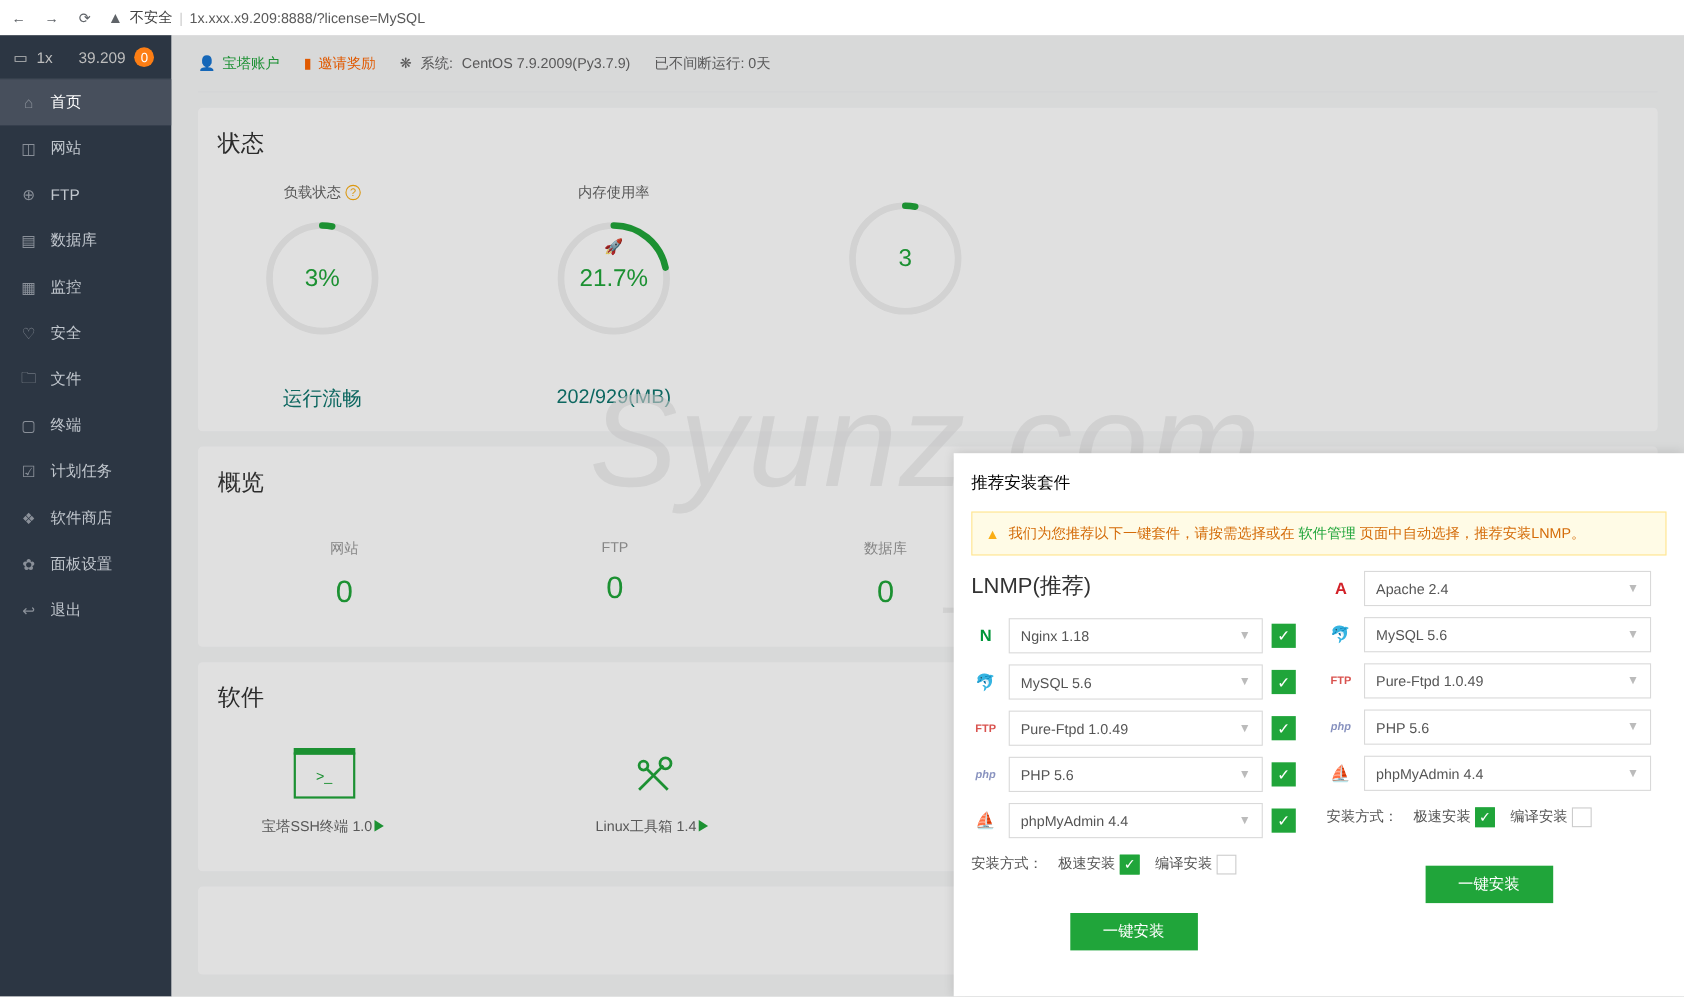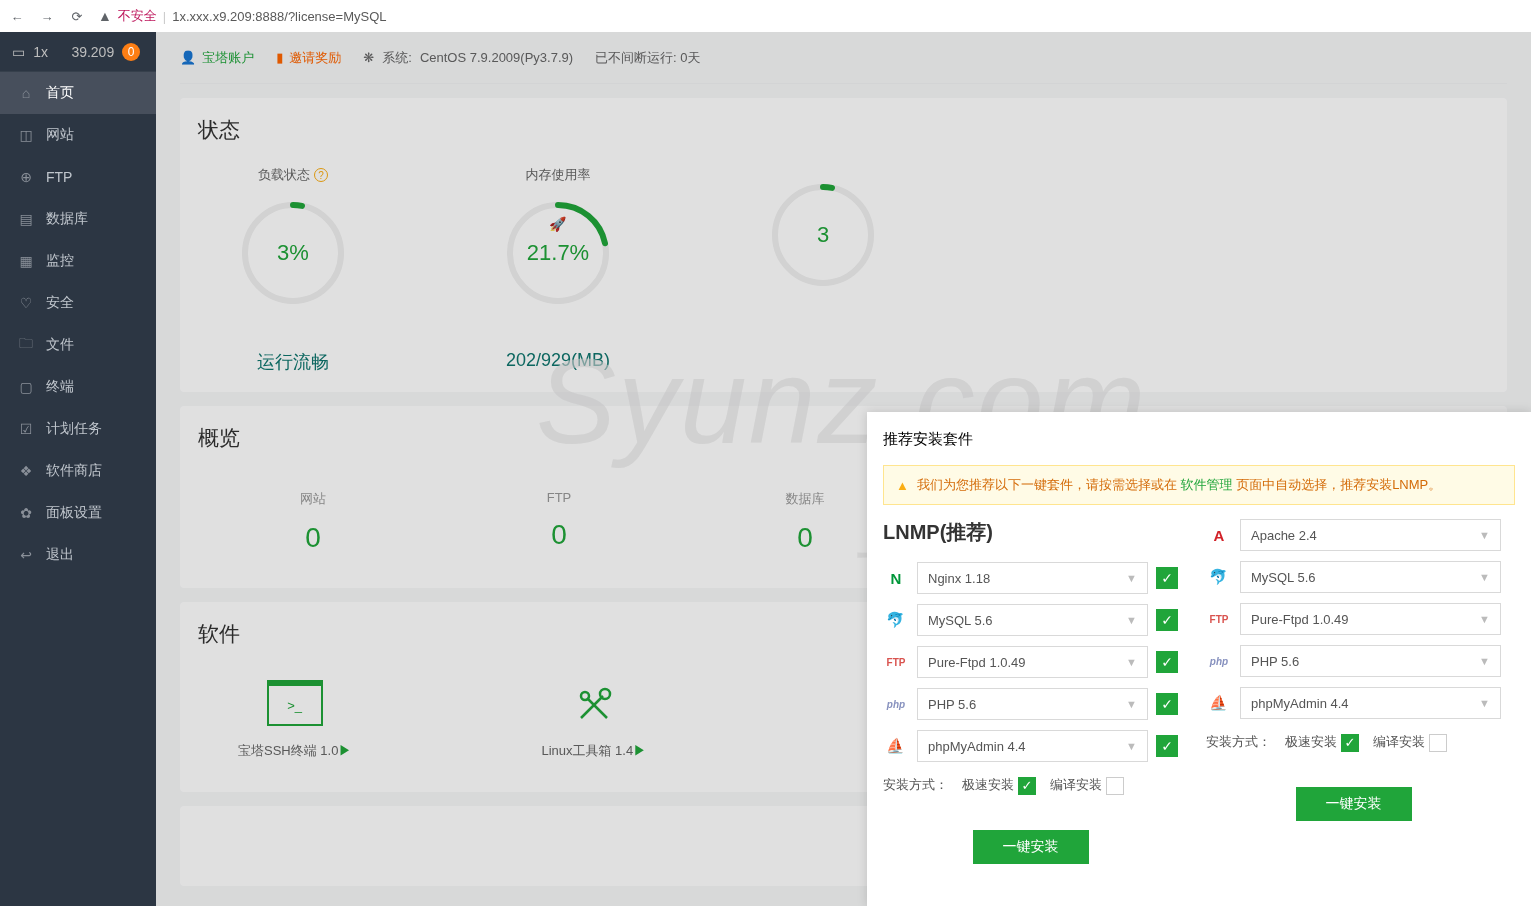--- a/index.html
+++ b/index.html
@@ -3,21 +3,21 @@
 <meta charset="utf-8">
 <style>
 * { margin: 0; padding: 0; box-sizing: border-box; font-family: "PingFang SC", "Microsoft YaHei", Arial, sans-serif; }
 body { width: 1531px; height: 906px; background: #f0f0f0; overflow: hidden; position: relative; }
 
 
 .browser-bar { height: 32px; background: #fff; display: flex; align-items: center; padding: 0 8px; gap: 12px; font-size: 13px; color: #595959; }
 .browser-bar .nav-btn { width: 18px; height: 18px; display: flex; align-items: center; justify-content: center; color: #5f6368; cursor: pointer; }
 .browser-bar .url-box { display: flex; align-items: center; gap: 6px; }
 .browser-bar .warn-icon { color: #5f6368; font-size: 14px; }
-.browser-bar .insecure { color: #be185d; }
+.browser-bar .insecure { color: #404040; }
 .browser-bar .sep { color: #ccc; }
 
 
 .app { display: flex; height: 874px; }
 .sidebar { width: 156px; background: #2c3643; color: #c0c6cd; font-size: 14px; }
 .sb-header { height: 40px; display: flex; align-items: center; padding: 0 12px; gap: 8px; color:#bdbdbd; border-bottom: 1px solid rgba(255,255,255,0.05);}
 .sb-header .badge { background:#fd7e14; color:#fff; border-radius:50%; width:18px; height:18px; display:flex; align-items:center; justify-content:center; font-size:12px;}
 .sb-item { height: 42px; display: flex; align-items: center; padding: 0 18px; gap: 12px; cursor: pointer; color:#c0c6cd;}
 .sb-item.active { background: #474f5c; color:#fff; }
 .sb-icon { width: 16px; text-align:center; color:#8a9099; }
@@ -56,21 +56,21 @@
 
 .dim { position:absolute; left:156px; right:0; top:32px; bottom:0; background:rgba(0,0,0,0.12); pointer-events:none; z-index:5;}
 
 
 .modal { position:absolute; left:867px; top:412px; right:0; bottom:0; background:#fff; box-shadow:0 0 10px rgba(0,0,0,0.15); z-index:10; padding:18px 16px 12px; overflow:hidden;}
 .modal-title { font-size:15px; color:#000000; margin-bottom:16px; }
 .modal-tip { background:#fffbe6; border:1px solid #ffe58f; padding:10px 12px; font-size:13px; color:#d46b08; display:flex; align-items:center; gap:8px; margin-bottom:14px;}
 .modal-tip .lnk { color:#20a53a; }
 .stacks { display:flex; gap:28px; }
 .stack { width:295px; }
-.stack h3 { font-size:20px; font-weight:700; color:#333; margin-bottom:16px;}
+.stack h3 { font-size:20px; font-weight:400; color:#333; margin-bottom:16px;}
 .pkg-row { display:flex; align-items:center; gap:8px; margin-bottom:10px;}
 .pkg-ico { width:26px; height:24px; display:flex; align-items:center; justify-content:center; font-size:13px;}
 .pkg-select { flex:1; height:32px; border:1px solid #d9d9d9; padding:0 10px; display:flex; align-items:center; justify-content:space-between; font-size:13px; color:#555; cursor:pointer; background:#fff;}
 .pkg-check { width:22px; height:22px; background:#20a53a; color:#fff; display:flex; align-items:center; justify-content:center; cursor:pointer; font-size:14px;}
 .install-mode { display:flex; align-items:center; gap:14px; font-size:13px; color:#555; margin-top:14px;}
 .install-mode .cb { width:18px; height:18px; border:1px solid #ccc; display:inline-flex; align-items:center; justify-content:center; vertical-align:middle; margin-left:4px;}
 .install-mode .cb.checked { background:#20a53a; border-color:#20a53a; color:#fff;}
 .install-btn { margin-top:35px; text-align:center;}
 .install-btn button { background:#20a53a; color:#fff; border:none; padding:8px 30px; font-size:14px; cursor:pointer;}
 .caret { color:#bbb; font-size:11px;}

